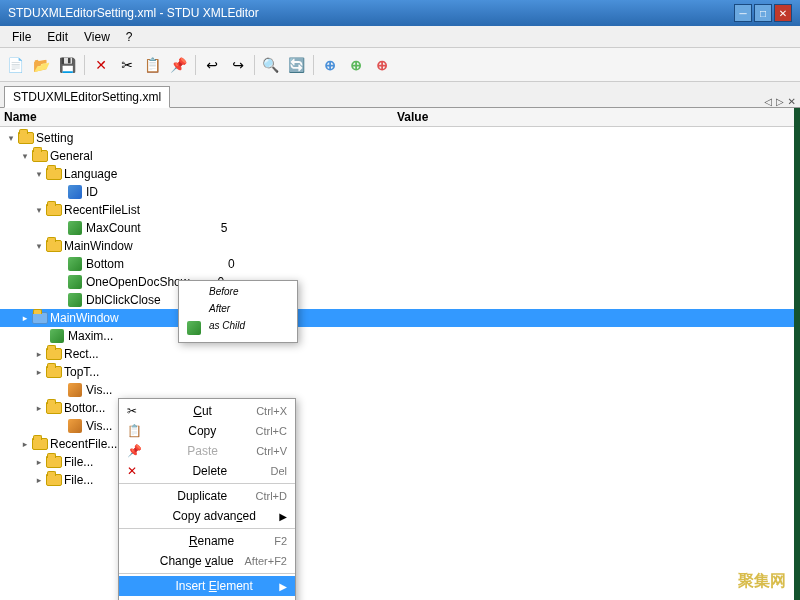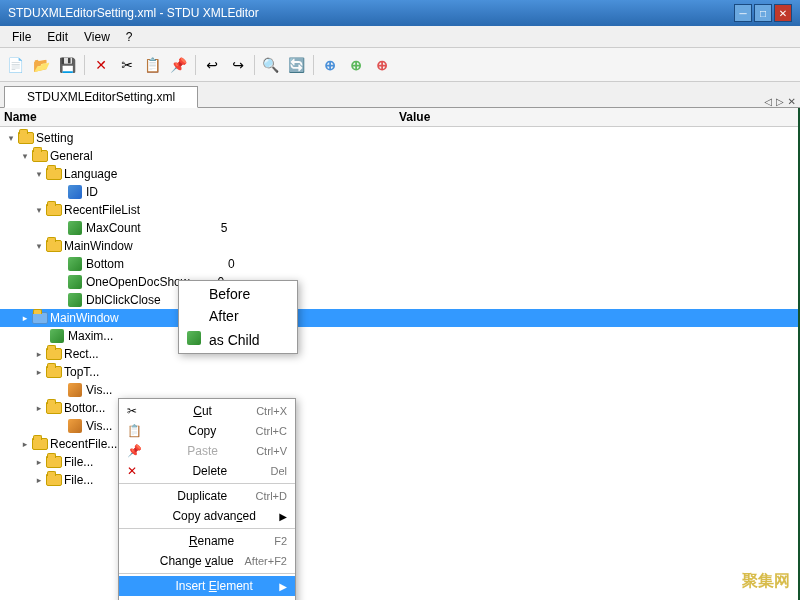--- a/index.html
+++ b/index.html
@@ -64,21 +64,21 @@
       border-bottom: 1px solid #999;
       display: flex;
       align-items: flex-end;
       padding: 0 4px;
       height: 26px;
     }
     .tab {
       background: #e0e0e0;
       border: 1px solid #999;
       border-bottom: none;
-      padding: 3px 22px;
+      padding: 3px 8px;
       font-size: 12px;
       cursor: pointer;
       margin-right: 16px;
     }
     .tab.active {
       background: white;
       border-bottom: 1px solid white;
       margin-bottom: -1px;
     }
     .tab-nav { margin-left: auto; display: flex; align-items: center; gap: 4px; font-size: 10px; }
@@ -86,21 +86,21 @@
 
     .main-area {
       display: flex;
       height: calc(600px - 26px - 22px - 34px - 26px);
       position: relative;
     }
 
     .tree-panel {
       flex: 1;
       background: white;
-      border-right: 2px solid #14532d;
+      border-right: 6px solid #14532d;
       overflow: hidden;
       position: relative;
     }
 
     .tree-header {
       display: grid;
       grid-template-columns: 1fr 1fr;
       background: #f5f5f5;
       border-bottom: 1px solid #ccc;
       padding: 2px 4px;
@@ -192,24 +192,25 @@
       top: 172px;
       background: white;
       border: 1px solid #999;
       box-shadow: 2px 2px 8px rgba(0,0,0,0.3);
       width: 120px;
       z-index: 101;
       padding: 2px 0;
     }
     .sub-item {
       display: flex;
-      align-items: flex-end;
+      align-items: flex-start;
       padding: 3px 8px;
       cursor: pointer;
-      font-size: 14px;
+      font-size: 10px;
+      font-style: italic;
     }
     .sub-icon { width: 18px; margin-right: 4px; }
 
     .watermark {
       position: absolute;
       bottom: 8px;
       right: 8px;
       color: #c8a000;
       font-size: 16px;
       font-weight: bold;

